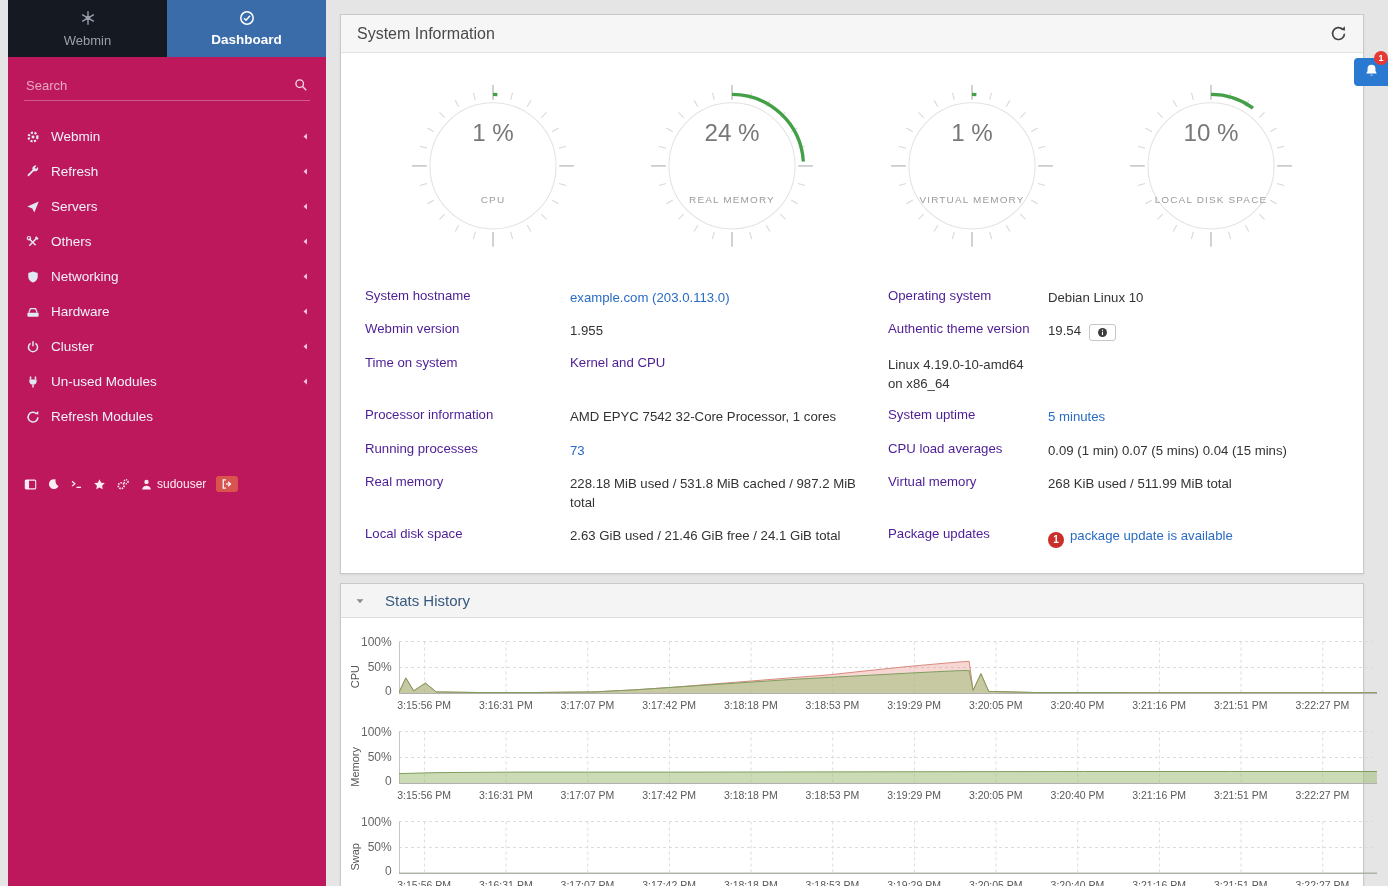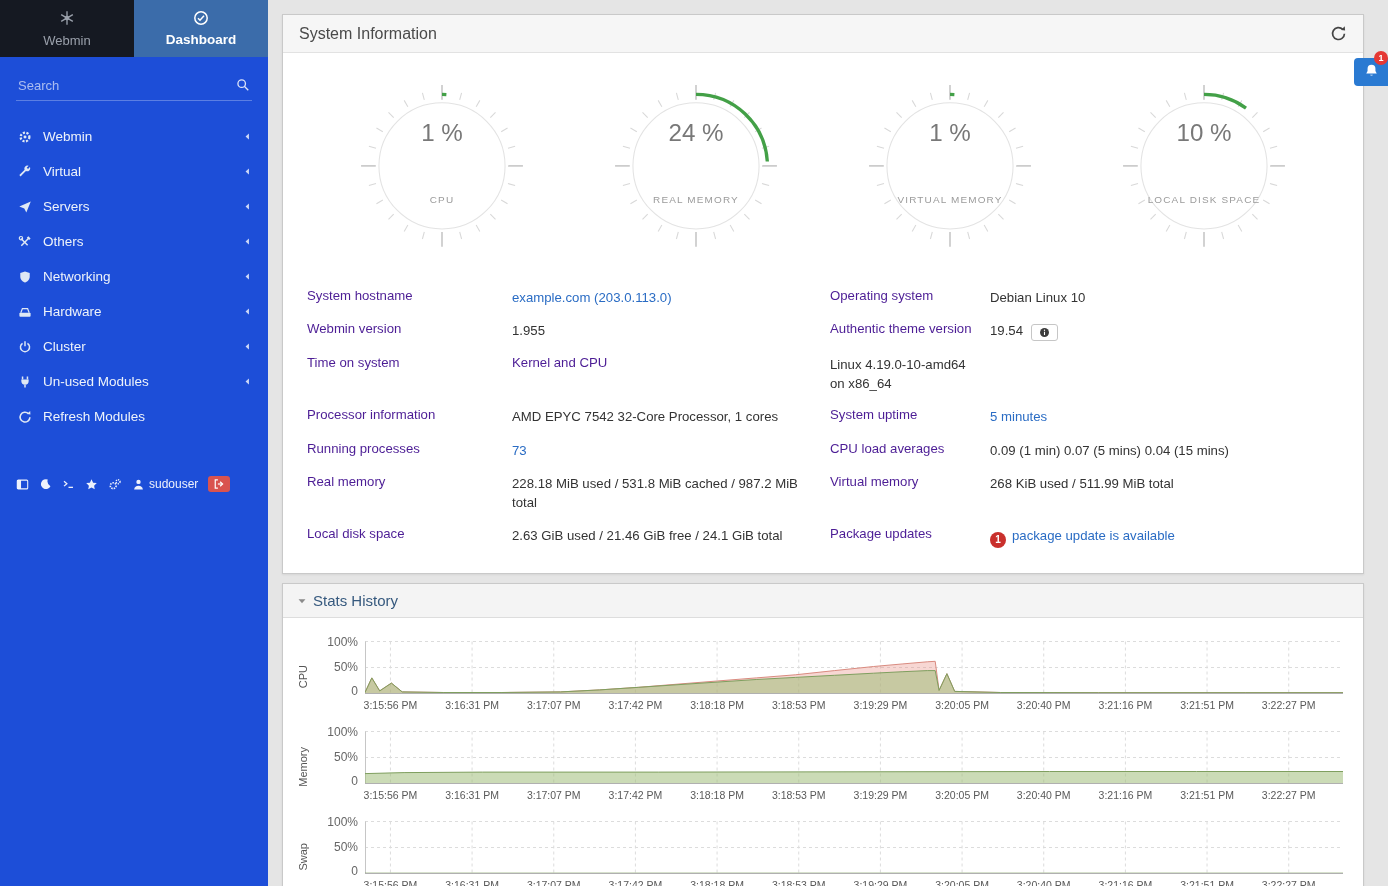--- a/index.html
+++ b/index.html
@@ -1,20 +1,20 @@
 <!DOCTYPE html>
 <html><head>
 <meta charset="utf-8">
 <style>
   * { box-sizing: border-box; margin: 0; padding: 0; }
   body { font-family: "Liberation Sans", sans-serif; }
   .app { width: 1388px; height: 886px; display: flex; overflow: hidden; background: #e5e5e5; position: relative; }
 
   
-  .sidebar { width: 268px; flex-shrink: 0; background: #1d4ed8; color: #fff; display: flex; flex-direction: column; }
+  .sidebar { width: 318px; flex-shrink: 0; background: #be185d; color: #fff; display: flex; flex-direction: column; margin-left: 8px; }
   .tabs { display: flex; height: 57px; }
   .tab { flex: 1; display: flex; flex-direction: column; align-items: center; justify-content: center; gap: 3px; cursor: pointer; font-size: 13px; }
   .tab-webmin { background: #151922; color: #9aa0ab; }
   .tab-dashboard { background: #3b6caa; color: #ffffff; font-weight: 700; font-size: 13.5px; }
   .search-row { position: relative; margin: 14px 16px 8px 16px; border-bottom: 1px solid rgba(255,255,255,.28); }
   .search-row input { width: 100%; background: transparent; border: none; outline: none; color: #fff; font-size: 13px; padding: 7px 26px 7px 2px; font-family: "Liberation Sans", sans-serif; }
   .search-row input::placeholder { color: rgba(255,255,255,.62); }
   .search-icon { position: absolute; right: 2px; top: 7px; cursor: pointer; }
   nav { margin-top: 10px; }
   .nav-item { display: flex; align-items: center; height: 35px; padding: 0 16px 0 18px; font-size: 13.5px; color: #eef3fa; cursor: pointer; }
@@ -35,21 +35,21 @@
   .gauges { display: flex; justify-content: space-around; padding: 4px 24px 2px 24px; }
 
   .info-table { padding: 8px 8px 0 16px; }
   .info-row { display: grid; grid-template-columns: 205px 318px 160px 1fr; padding: 7px 0; font-size: 13.2px; color: #3d3d3d; align-items: start; }
   .info-label { color: #4c1d95; }
   .info-value { color: #333; line-height: 1.45; padding-right: 14px; }
   .link { color: #2a6cc4; cursor: pointer; }
   .pkg-badge { display: inline-flex; align-items: center; justify-content: center; width: 16px; height: 16px; border-radius: 50%; background: #c9302c; color: #fff; font-size: 10px; font-weight: 700; margin-right: 6px; vertical-align: -3px; }
   .info-btn { display: inline-flex; align-items: center; background: #fff; border: 1px solid #c6c6c6; border-radius: 3px; padding: 2px 7px; margin-left: 8px; cursor: pointer; vertical-align: -3px; }
 
-  .stats-header { display: flex; align-items: center; gap: 6px; background: #f4f4f4; border-bottom: 1px solid #ddd; padding: 0 14px; height: 34px; cursor: pointer; }
+  .stats-header { display: flex; align-items: center; gap: 20px; background: #f4f4f4; border-bottom: 1px solid #ddd; padding: 0 14px; height: 34px; cursor: pointer; }
   .stats-title { color: #36597e; font-size: 15px; font-weight: 500; }
   .stats-body { padding: 20px 20px 20px 8px; background: #fff; }
   .chart-row { display: flex; margin-bottom: 13px; }
   .rot-label { width: 24px; display: flex; align-items: center; justify-content: center; font-size: 11px; color: #555; }
   .rot-label span { writing-mode: vertical-rl; transform: rotate(180deg); }
   .y-labels { width: 50px; height: 57px; display: flex; flex-direction: column; justify-content: space-between; align-items: flex-end; padding-right: 7px; font-size: 12px; color: #666; }
   .y-labels div:first-child { transform: translateY(-3px); }
   .y-labels div:last-child { transform: translateY(3px); }
   .chart-main { flex: 1; }
   .chart-plot { height: 57px; }
@@ -107,21 +107,21 @@
               <path d="M10.5 2.5 4.5 8l6 5.5z" fill="currentColor"></path>
             </svg>
           </span>
         </div>
         <div class="nav-item">
           <span class="icon">
             <svg viewBox="0 0 16 16" width="14" height="14">
               <path d="M13.6 2.4a3.4 3.4 0 0 1-4.5 4.5L4.5 11.5 3 13l-1.5-1.5L3 10l4.6-4.6A3.4 3.4 0 0 1 12.1.9L10 3l1.5 1.5z" fill="currentColor"></path>
             </svg>
           </span>
-          <span class="nav-label">Virtual</span>
+          <span class="nav-label">Refresh</span>
           <span class="caret">
             <svg viewBox="0 0 16 16" width="9" height="9">
               <path d="M10.5 2.5 4.5 8l6 5.5z" fill="currentColor"></path>
             </svg>
           </span>
         </div>
         <div class="nav-item">
           <span class="icon">
             <svg viewBox="0 0 16 16" width="14" height="14">
               <path d="M1.5 7.4 14.6 1.6 9.5 14.4 7.2 9.6z" fill="currentColor"></path>

